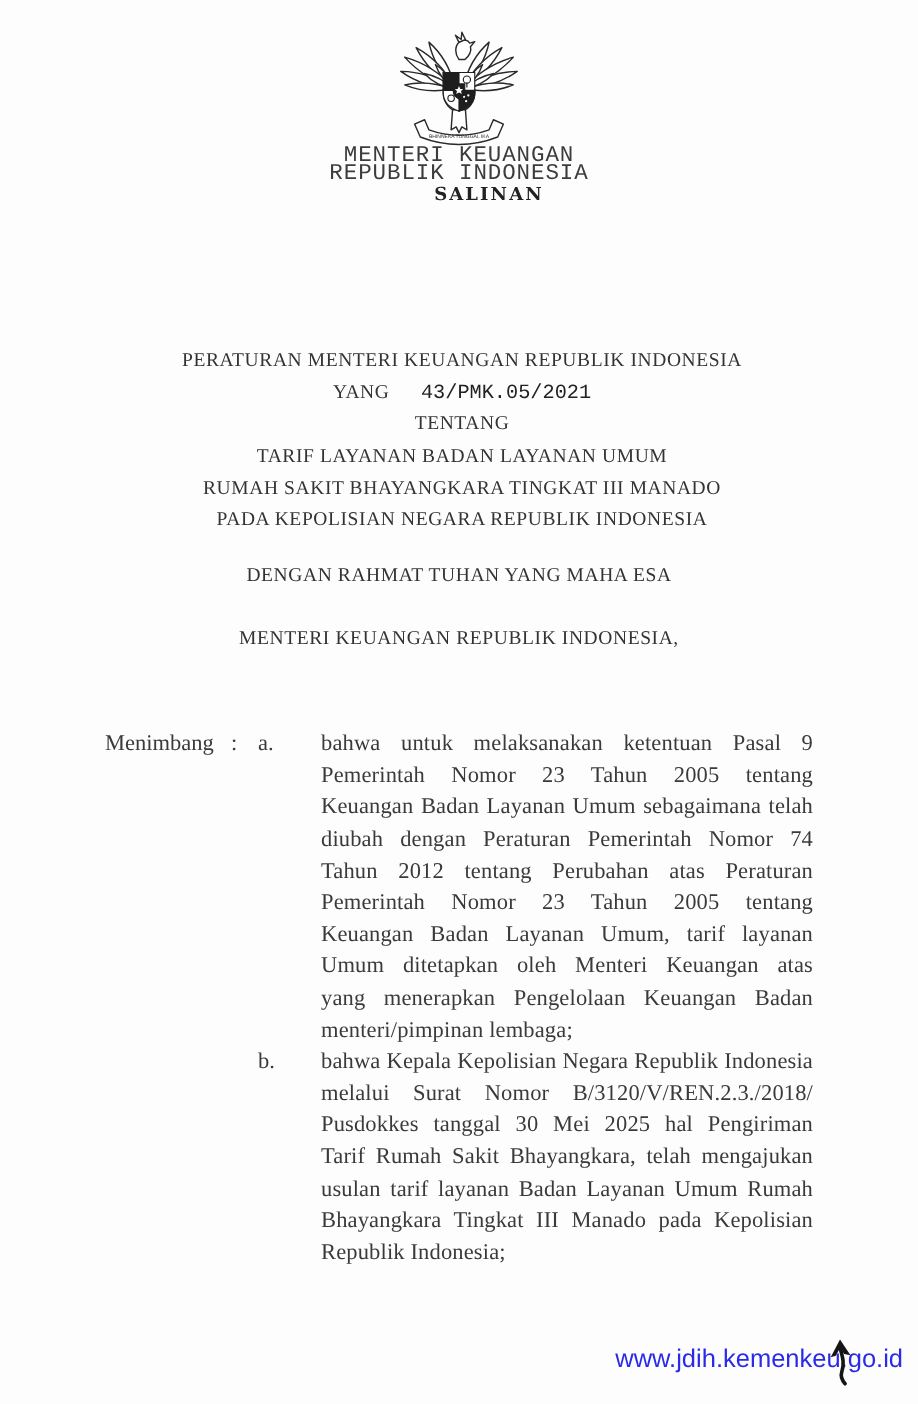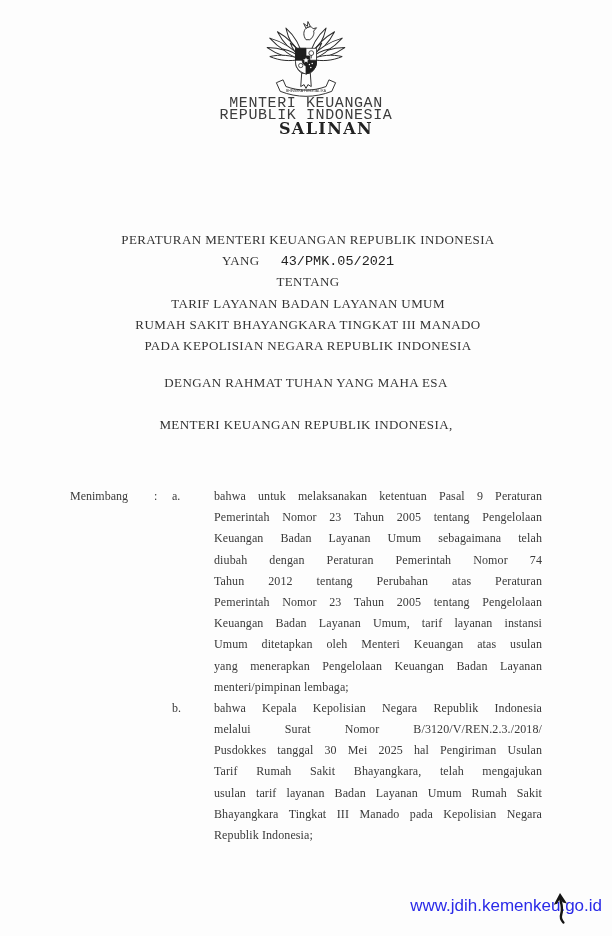--- a/index.html
+++ b/index.html
@@ -11,36 +11,36 @@
   }
   
   .header { position:absolute; top:12px; left:0; width:100%; text-align:center; }
   .emblem { display:block; margin:0 auto; }
   .ministry-line {
     font-family:Liberation Mono, monospace;
     font-size:15px; line-height:11.5px; letter-spacing:.6px; color:#3c3c3c;
   }
   .salinan {
     font-family:"DejaVu Serif", serif; font-weight:bold;
-    font-size:16px; line-height:14px; letter-spacing:1.4px; color:#222; margin-top:1px;margin-left:40px;
+    font-size:12px; line-height:14px; letter-spacing:1.4px; color:#222; margin-top:1px;margin-left:40px;
   }
   
   .title-block { position:absolute; top:229px; left:2px; width:100%; text-align:center;
     font-size:13px; letter-spacing:.4px; color:#333; }
   .t-line { height:21.2px; line-height:21.2px; white-space:nowrap; }
   .nomor-value {
     font-family:"Liberation Mono", monospace; font-size:13.5px;
     letter-spacing:0; margin-left:21px; color:#222;
   }
   .invocation, .issuer { position:absolute; left:0; width:100%; text-align:center;
     font-size:13px; letter-spacing:.4px; color:#333; }
   .invocation { top:375px; }
   .issuer { top:417px; }
   
-  .considerations { position:absolute; top:486px; left:70px; width:472px; font-size:12px; }
+  .considerations { position:absolute; top:486px; left:70px; width:472px; font-size:15px; }
   .consider-row { display:flex; align-items:flex-start; }
   .c-label { width:84px; line-height:21.2px; }
   .c-colon { width:18px; line-height:21.2px; }
   .c-items { flex:1; }
   .c-item { position:relative; padding-left:28px; }
   .c-marker { position:absolute; left:0; top:0; line-height:21.2px; }
   .line {
     height:21.2px; line-height:21.2px; letter-spacing:.1px;
     text-align:justify; text-align-last:justify; overflow:hidden; white-space:normal;padding-left:14px;
   }

